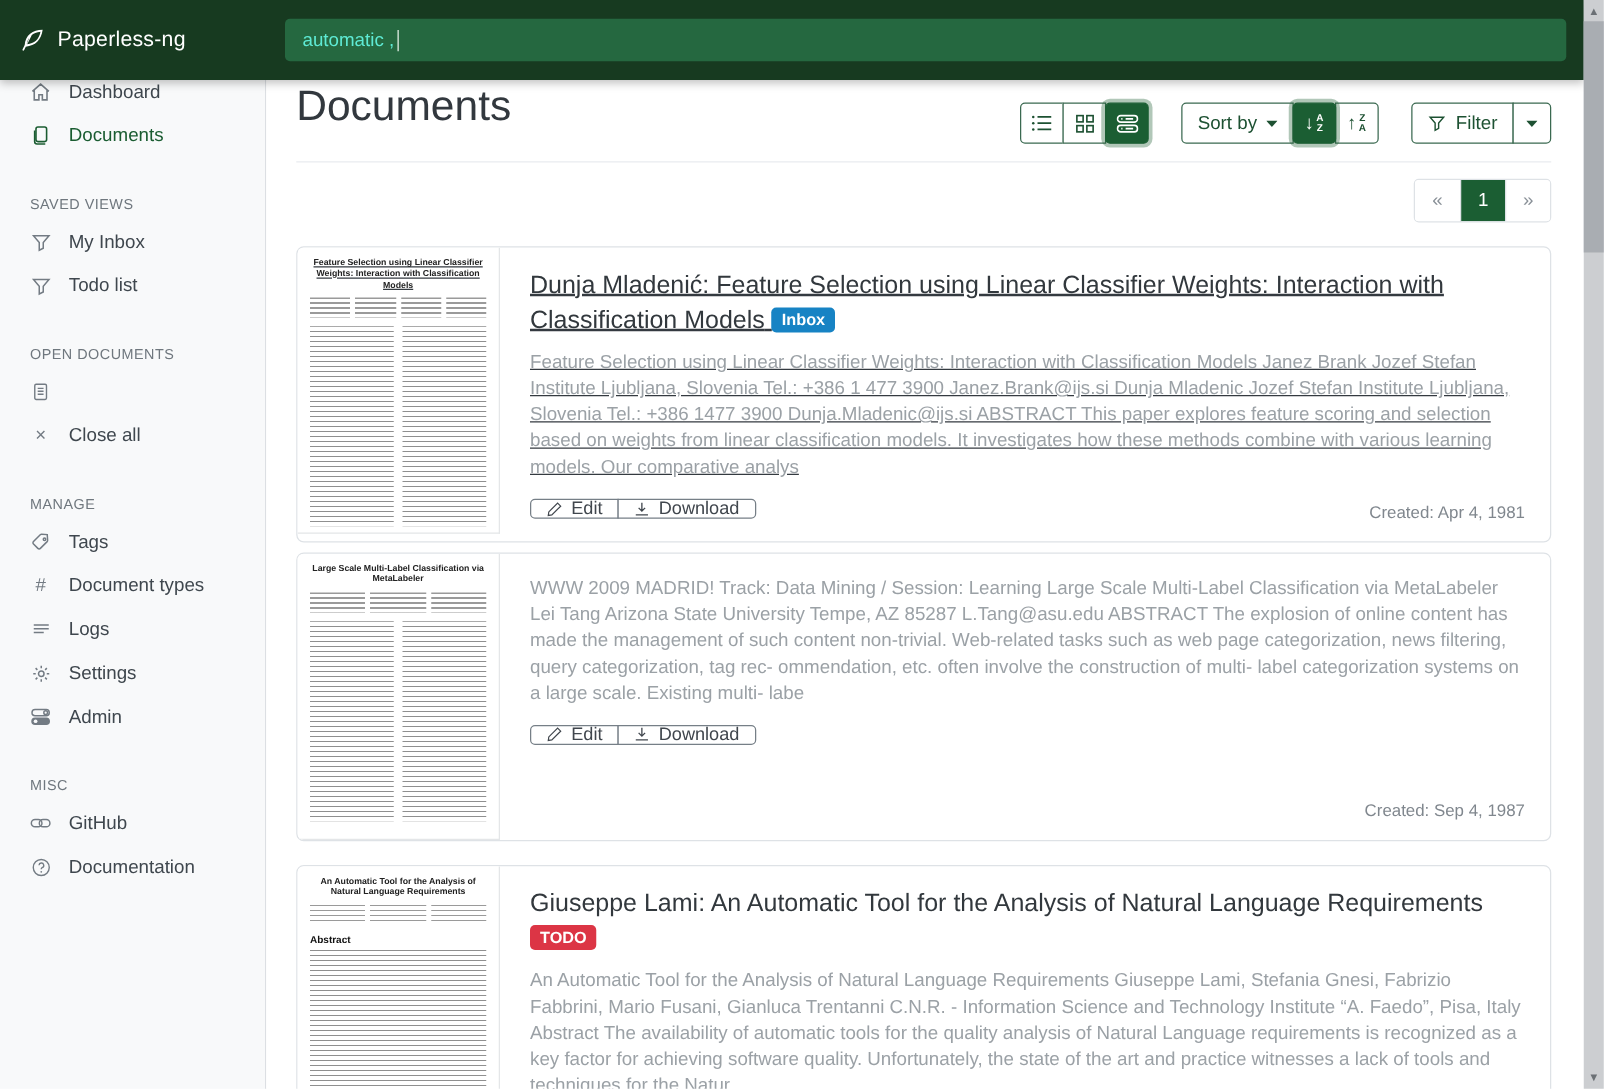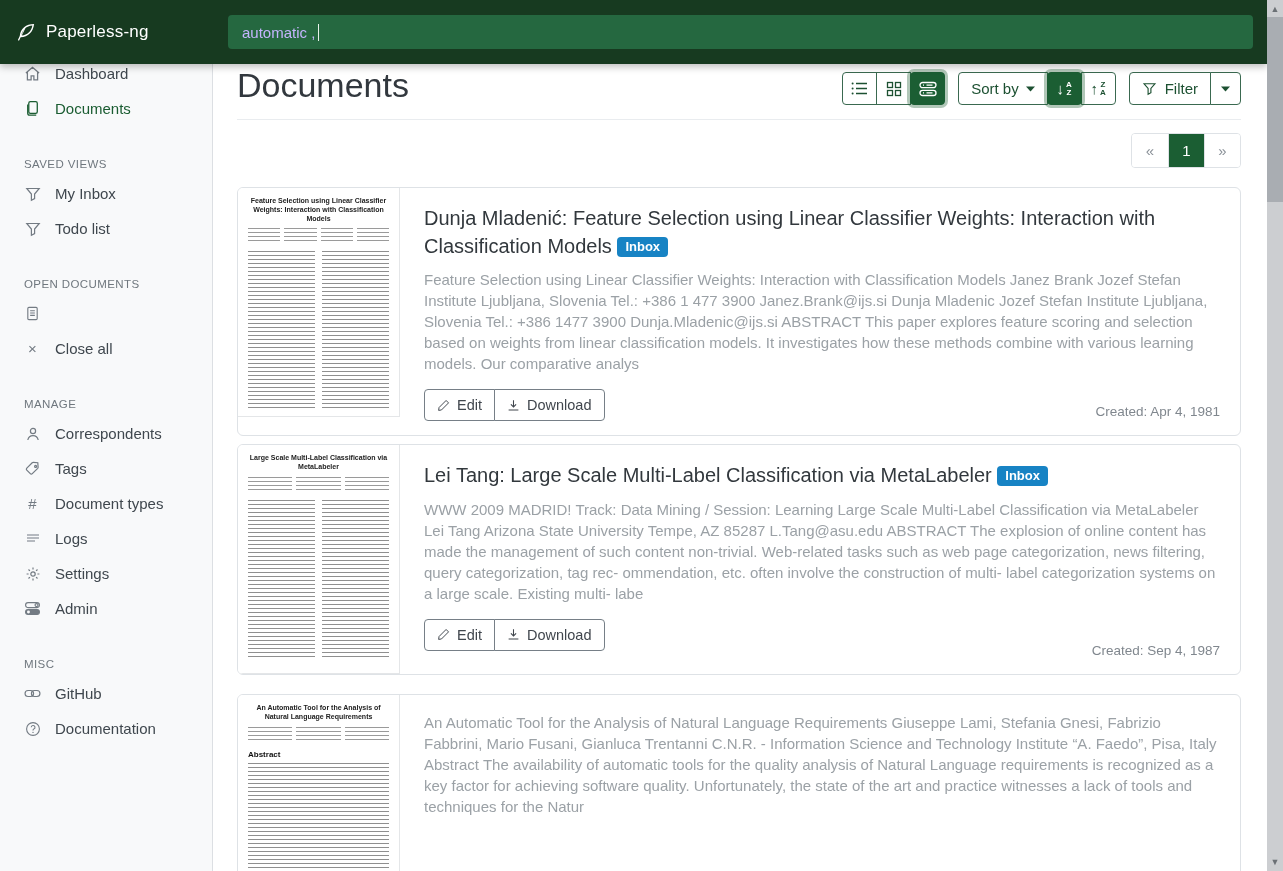--- a/index.html
+++ b/index.html
@@ -11,39 +11,39 @@
     font-family:"Liberation Sans","DejaVu Sans",sans-serif;color:#343a40;}
   svg{display:block;}
 
   
   .navbar{position:absolute;top:0;left:0;width:1267px;height:64px;background:var(--navbar-bg);
     display:flex;align-items:center;z-index:30;box-shadow:0 3px 7px rgba(0,0,0,.25);}
   .brand{width:213px;display:flex;align-items:center;gap:10px;padding-left:16px;color:#fff;flex:0 0 213px;}
   .brand-label{font-size:17px;letter-spacing:.2px;}
   .search-wrap{flex:1;padding:0 14px 0 15px;}
   .search-input{height:34px;background:var(--search-bg);border-radius:4px;display:flex;align-items:center;
-    padding:0 14px;color:#c4b5fd;font-size:15px;}
+    padding:0 14px;color:#5eead4;font-size:15px;}
   .caret-cursor{display:inline-block;width:1px;height:17px;background:#e8f2ea;margin-left:3px;}
 
   
   .sidebar{position:absolute;top:38px;left:0;width:213px;bottom:0;background:#f8f9fa;
     border-right:1px solid #dcdfe3;padding-top:18px;overflow:hidden;}
   .side-item{display:flex;align-items:center;gap:14px;padding:9px 12px 9px 24px;font-size:15px;
     color:#3f474e;cursor:pointer;}
   .side-item .ico{width:17px;height:17px;color:#737b83;display:flex;align-items:center;justify-content:center;flex:0 0 17px;font-size:15px;}
   .side-item.active{color:var(--sidebar-active);}
   .side-item.active .ico{color:var(--sidebar-active);}
   .side-section{margin-top:28px;margin-bottom:2px;padding:4px 12px 4px 24px;font-size:11.5px;color:#6f777e;letter-spacing:.4px;}
 
   
   .main{position:absolute;top:48px;left:213px;width:1054px;bottom:0;background:#fff;
     padding:18px 26px 0 24px;overflow:hidden;}
   .page-head{display:flex;align-items:flex-start;justify-content:space-between;}
   .page-title{font-size:34px;font-weight:400;color:#32383e;line-height:1.15;}
-  .toolbar{display:flex;gap:13px;margin-top:6px;}
+  .toolbar{display:flex;gap:26px;margin-top:16px;}
   .btn-group{display:inline-flex;}
   .btn{height:33px;background:#fff;border:1px solid var(--outline-border);color:var(--accent-text);
     display:inline-flex;align-items:center;justify-content:center;font-size:15px;cursor:pointer;
     padding:0 12px;margin-left:-1px;position:relative;}
   .btn:first-child{margin-left:0;border-radius:4px 0 0 4px;}
   .btn:last-child{border-radius:0 4px 4px 0;}
   .btn.icon-only{width:35px;padding:0;}
   .btn.active{background:var(--accent);border-color:var(--accent);color:#fff;z-index:2;
     box-shadow:0 0 0 3px rgba(32,95,53,.35);border-radius:4px;}
   .sort-glyph{display:flex;align-items:center;gap:2px;}
@@ -55,37 +55,37 @@
   .pag-row{display:flex;justify-content:flex-end;margin-top:13px;}
   .pagination{display:inline-flex;border-radius:4px;overflow:hidden;border:1px solid var(--border);}
   .page-btn{min-width:36px;height:33px;background:#fff;color:#8a9198;display:flex;align-items:center;
     justify-content:center;font-size:15px;border-left:1px solid var(--border);cursor:pointer;}
   .page-btn:first-child{border-left:none;}
   .page-btn.current{background:var(--accent);color:#fff;}
 
   
   .doc-card{display:flex;border:1px solid var(--border);border-radius:6px;margin-top:19px;
     position:relative;overflow:hidden;background:#fff;}
-  .doc-card:first-of-type{margin-top:19px;}
+  .doc-card:first-of-type{margin-top:19px;text-decoration:underline;}
   .thumb{flex:0 0 162px;width:162px;height:229px;background:#fff;border-right:1px solid #e4e6e8;
     border-bottom:1px solid #e4e6e8;padding:9px 10px;cursor:pointer;overflow:hidden;}
   .thumb-title{font-size:7px;font-weight:bold;text-align:center;color:#222;line-height:1.25;margin-bottom:5px;}
   .thumb-authors{height:16px;margin-bottom:7px;display:flex;gap:4px;}
   .thumb-authors i{flex:1;background:repeating-linear-gradient(to bottom,#9a9a9a 0 1px,transparent 1px 4px);}
   .thumb-cols{display:flex;gap:7px;height:160px;}
   .thumb-cols i{flex:1;background:repeating-linear-gradient(to bottom,#8f8f8f 0 1px,transparent 1px 4px);}
   .thumb-heading{font-size:8px;font-weight:bold;color:#111;margin:4px 0 4px 0;}
   .thumb.one-col .thumb-cols{height:150px;}
   .doc-body{flex:1;padding:17px 20px 14px 24px;position:relative;}
   .doc-title{font-size:20px;font-weight:400;color:#32383d;line-height:1.38;margin-bottom:9px;cursor:pointer;}
   .badge{display:inline-block;color:#fff;font-size:13px;font-weight:bold;border-radius:4px;
     padding:3px 8px 4px;line-height:1;vertical-align:2px;cursor:pointer;}
   .doc-excerpt{font-size:15px;line-height:21px;color:var(--muted);margin-bottom:15px;max-width:800px;}
   .doc-actions{display:inline-flex;}
-  .act-btn{height:32px;background:#fff;border:1px solid #767f87;color:#40464d;font-size:14.5px;
+  .act-btn{height:16px;background:#fff;border:1px solid #767f87;color:#40464d;font-size:14.5px;
     display:inline-flex;align-items:center;gap:7px;padding:0 12px;margin-left:-1px;cursor:pointer;}
   .act-btn:first-child{border-radius:4px 0 0 4px;margin-left:0;}
   .act-btn:last-child{border-radius:0 4px 4px 0;}
   .doc-created{position:absolute;right:20px;bottom:16px;font-size:13.5px;color:#80878e;}
 
   
   .scrollbar{position:absolute;top:0;right:0;width:16px;height:871px;background:#ccced1;z-index:40;}
   .sb-arrow{position:absolute;left:0;width:16px;height:16px;display:flex;align-items:center;
     justify-content:center;color:#6b7075;font-size:9px;cursor:pointer;}
   .sb-arrow.up{top:1px;}
@@ -160,29 +160,20 @@
   </div>
   <div class="side-item">
     <span class="ico">×</span>
     <span>Close all</span>
   </div>
 
   <div class="side-section">MANAGE</div>
   <div class="side-item">
     <span class="ico">
       <svg width="16" height="16" viewBox="0 0 16 16" fill="none" stroke="currentColor" stroke-width="1.2">
-          <circle cx="8" cy="5" r="2.6"></circle>
-          <path d="M2.8 14c.6-3 2.6-4.4 5.2-4.4S12.6 11 13.2 14"></path>
-        </svg>
-    </span>
-    <span>Correspondents</span>
-  </div>
-  <div class="side-item">
-    <span class="ico">
-      <svg width="16" height="16" viewBox="0 0 16 16" fill="none" stroke="currentColor" stroke-width="1.2">
           <path d="M1.8 7.2 7.2 1.8a1.5 1.5 0 0 1 1.1-.4l4.5.3.3 4.5a1.5 1.5 0 0 1-.4 1.1l-5.4 5.4a1.4 1.4 0 0 1-2 0L1.8 9.2a1.4 1.4 0 0 1 0-2z"></path>
           <circle cx="10.6" cy="5.4" r="1"></circle>
         </svg>
     </span>
     <span>Tags</span>
   </div>
   <div class="side-item">
     <span class="ico">#</span>
     <span>Document types</span>
   </div>
@@ -377,23 +368,20 @@
           <i></i>
           <i></i>
           <i></i>
         </div>
       <div class="thumb-cols">
           <i></i>
           <i></i>
         </div>
     </div>
     <div class="doc-body">
-      <h4 class="doc-title"><span>Lei Tang: Large Scale Multi-Label Classification via MetaLabeler</span>
-        <span class="badge" style="background-color: rgb(23, 131, 196);">Inbox</span>
-      </h4>
       <p class="doc-excerpt">WWW 2009 MADRID! Track: Data Mining / Session: Learning Large Scale Multi-Label Classification via MetaLabeler Lei Tang Arizona State University Tempe, AZ 85287 L.Tang@asu.edu ABSTRACT The explosion of online content has made the management of such content non-trivial. Web-related tasks such as web page categorization, news filtering, query categorization, tag rec- ommendation, etc. often involve the construction of multi- label categorization systems on a large scale. Existing multi- labe</p>
       <div class="doc-actions">
         <button class="act-btn">
           <span>
               <svg width="13" height="13" viewBox="0 0 16 16" fill="none" stroke="currentColor" stroke-width="1.2">
                 <path d="M11.2 1.8 14.2 4.8 5.5 13.5 2 14l.5-3.5z"></path>
               </svg>
             </span>
           <span>Edit</span>
         </button>
@@ -417,20 +405,23 @@
           <i></i>
           <i></i>
           <i></i>
         </div>
       <div class="thumb-heading">Abstract</div>
       <div class="thumb-cols">
           <i></i>
         </div>
     </div>
     <div class="doc-body">
+      <h4 class="doc-title"><span>Giuseppe Lami: An Automatic Tool for the Analysis of Natural Language Requirements</span>
+        <span class="badge" style="background-color: rgb(220, 53, 69);">TODO</span>
+      </h4>
       <p class="doc-excerpt">An Automatic Tool for the Analysis of Natural Language Requirements Giuseppe Lami, Stefania Gnesi, Fabrizio Fabbrini, Mario Fusani, Gianluca Trentanni C.N.R. - Information Science and Technology Institute “A. Faedo”, Pisa, Italy Abstract The availability of automatic tools for the quality analysis of Natural Language requirements is recognized as a key factor for achieving software quality. Unfortunately, the state of the art and practice witnesses a lack of tools and techniques for the Natur</p>
 
     </div>
   </article>
 </main>
 
 <div class="scrollbar">
   <div class="sb-arrow up">▲</div>
   <div class="sb-thumb"></div>
   <div class="sb-arrow down">▼</div>

